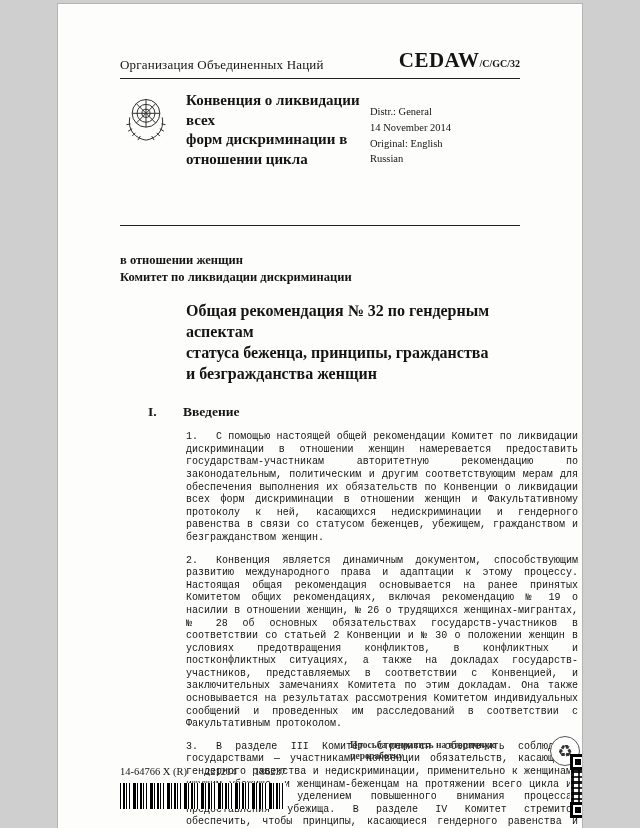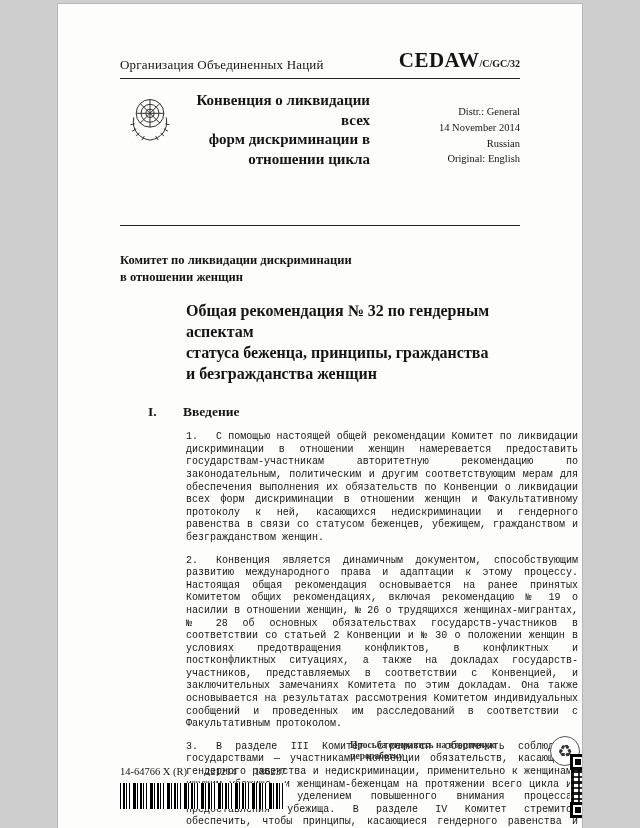--- a/index.html
+++ b/index.html
@@ -13,21 +13,21 @@
   
   .topline{
     display:flex;justify-content:space-between;align-items:flex-end;
     padding-top:44px;padding-bottom:5px;border-bottom:1px solid #222;
   }
   .org-name{font-size:13px;letter-spacing:.2px;}
   .doc-symbol{font-weight:bold;white-space:nowrap;}
   .doc-symbol .big{font-size:21px;letter-spacing:.5px;}
   .doc-symbol .small{font-size:10px;}
 
-  .masthead{display:flex;margin-top:12px;text-align:right;}
+  .masthead{display:flex;margin-top:12px;}
   .emblem{width:56px;flex:0 0 56px;padding-top:2px;}
   .conv-title{flex:1;padding-left:10px;font-weight:bold;font-size:15px;line-height:1.3;}
   .distr-block{flex:0 0 150px;font-size:10.5px;line-height:1.5;padding-top:13px;}
 
   .rule2{border-bottom:1px solid #222;margin-top:56px;}
 
   .committee{margin-top:26px;font-weight:bold;font-size:12.5px;line-height:1.35;}
 
   .doc-title{margin-top:14px;margin-left:66px;font-weight:bold;font-size:16px;line-height:1.32;}
 
@@ -101,30 +101,30 @@
         </svg>
       </div>
       <div class="conv-title">
         <div>Конвенция о ликвидации всех</div>
         <div>форм дискриминации в</div>
         <div>отношении цикла</div>
       </div>
       <div class="distr-block">
         <div>Distr.: General</div>
         <div>14 November 2014</div>
+        <div>Original: English</div>
         <div>Russian</div>
-        <div>Original: English</div>
       </div>
     </div>
 
     <div class="rule2"></div>
 
     <div class="committee">
+      <div>в отношении женщин</div>
       <div>Комитет по ликвидации дискриминации</div>
-      <div>в отношении женщин</div>
     </div>
 
     <div class="doc-title">
       <div>Общая рекомендация № 32 по гендерным аспектам</div>
       <div>статуса беженца, принципы, гражданства</div>
       <div>и безгражданства женщин</div>
     </div>
 
     <div class="section-head">
       <span class="snum">I.</span><span>Введение</span>

